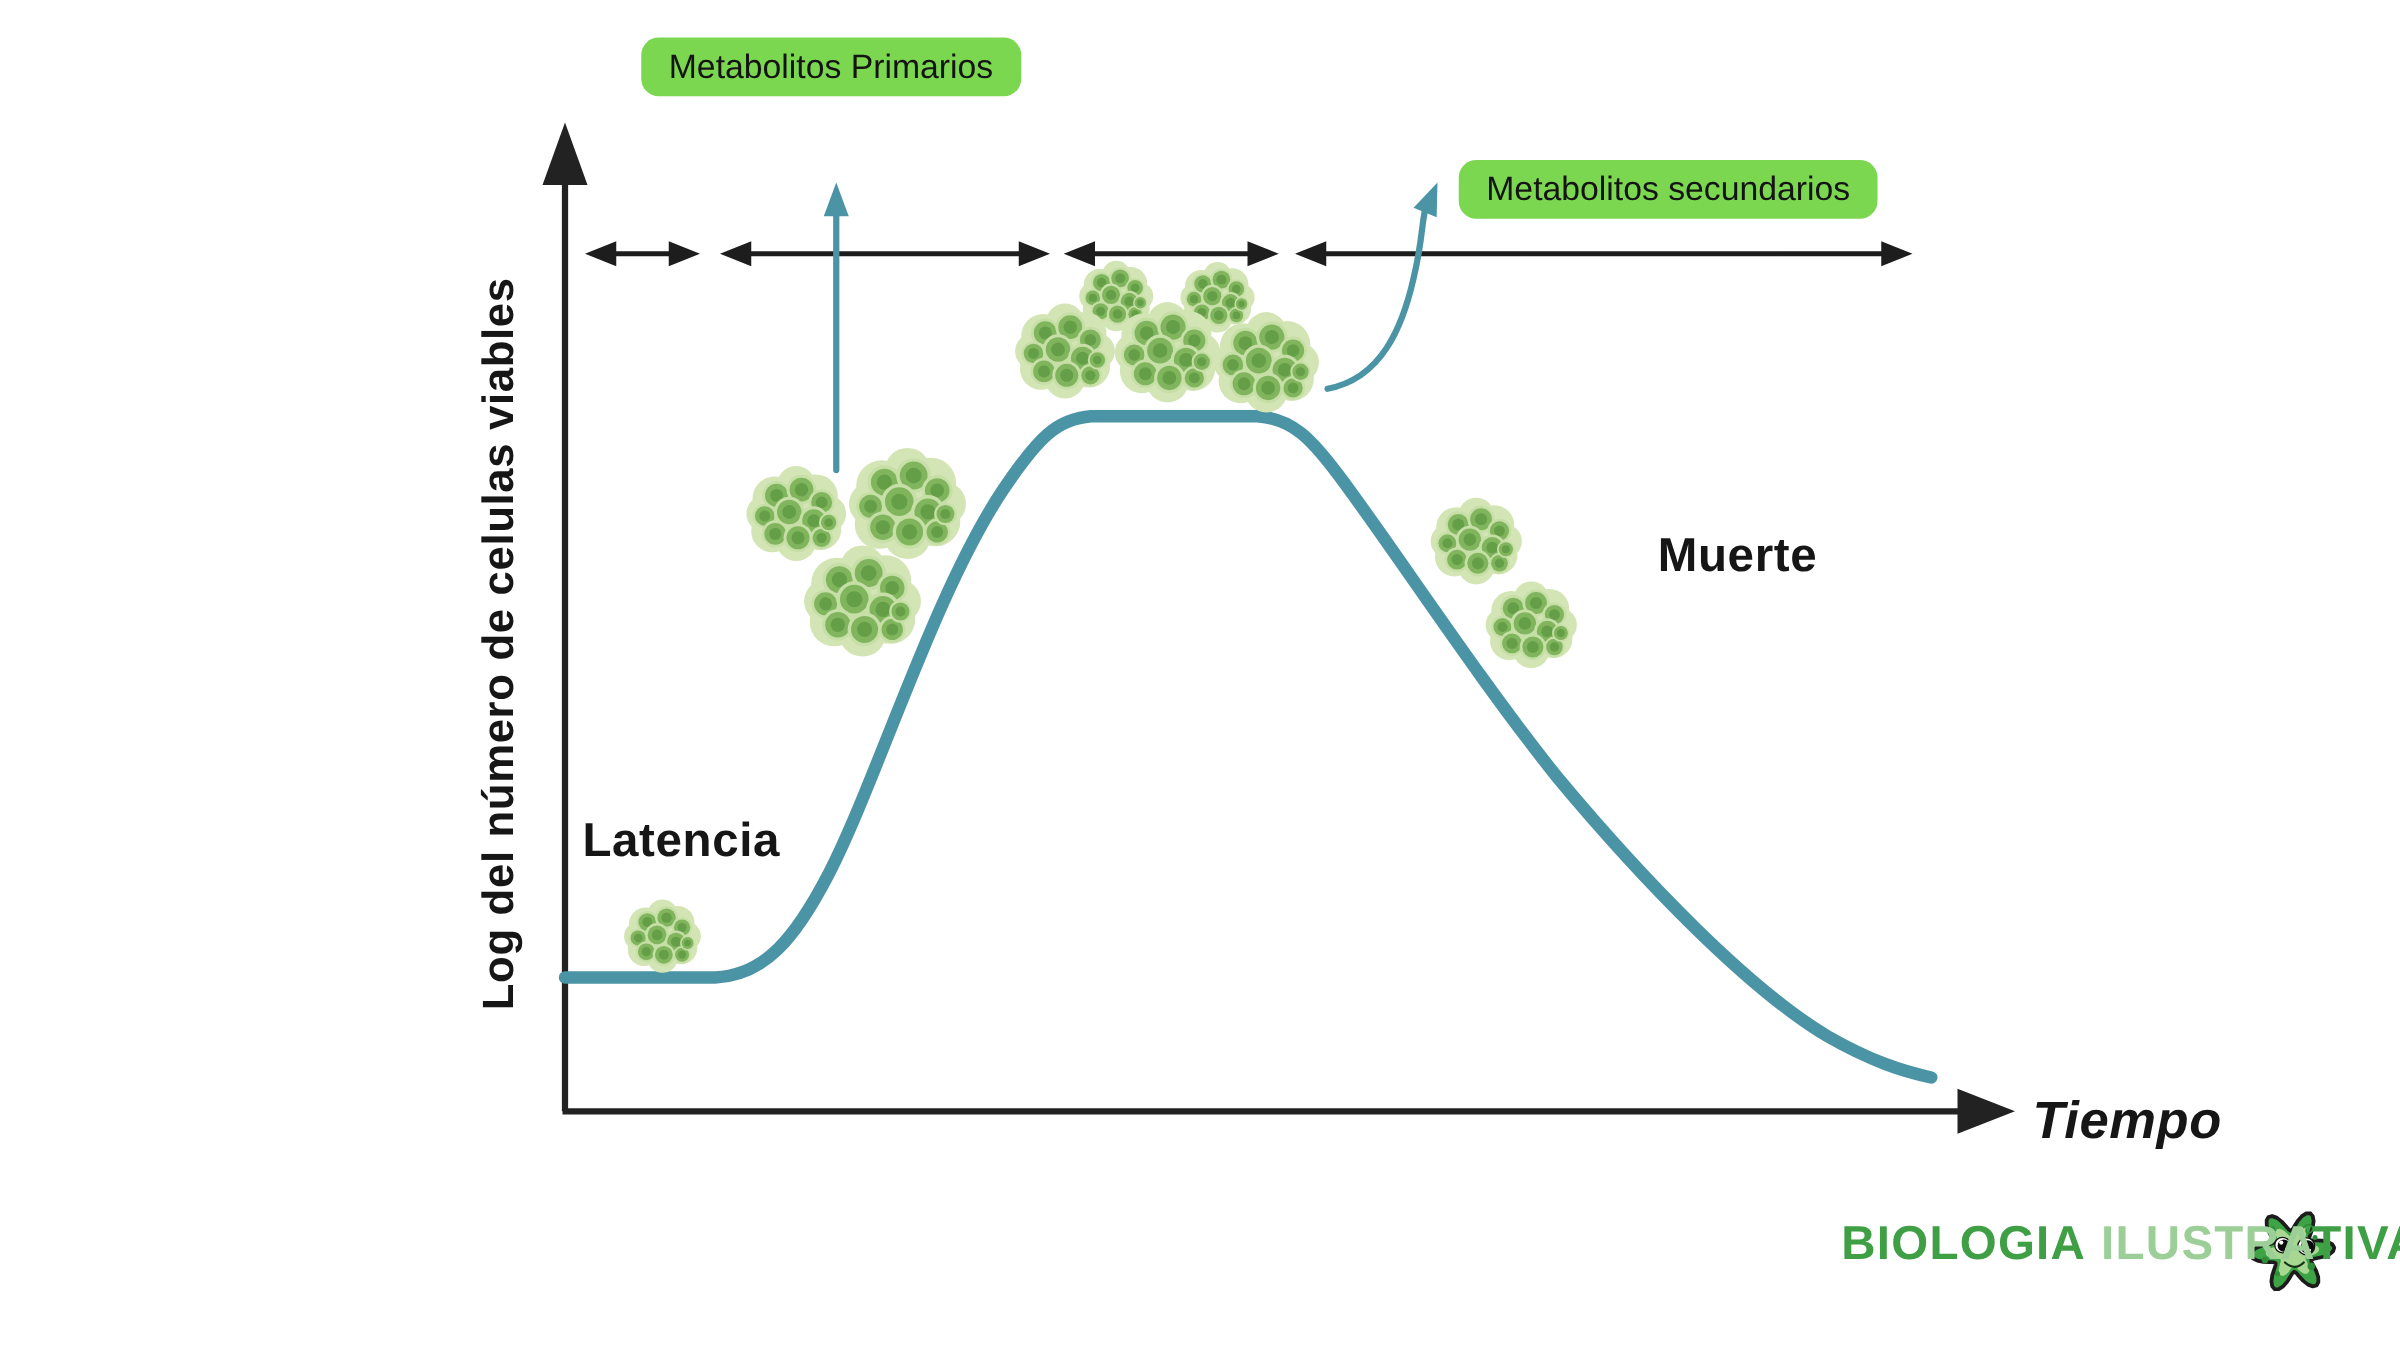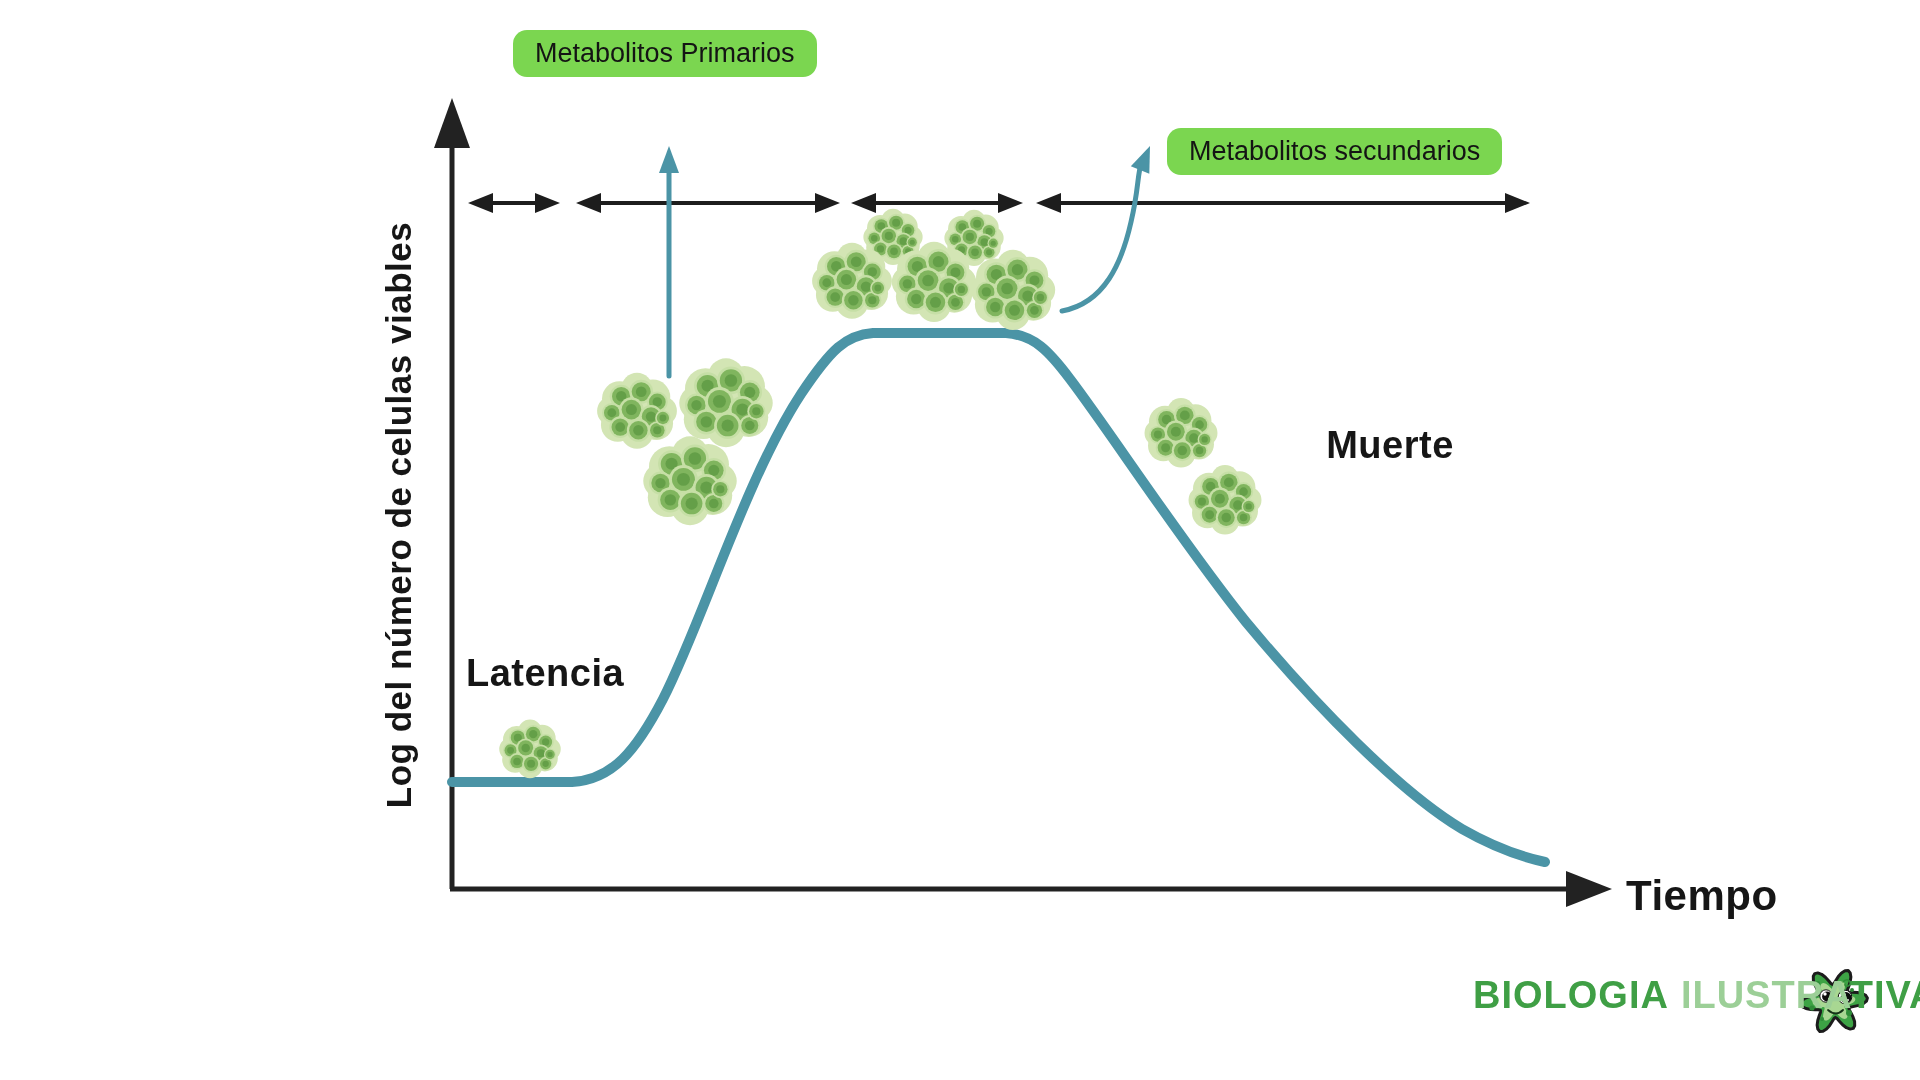--- a/index.html
+++ b/index.html
@@ -547,21 +547,21 @@
         <circle cx="1846" cy="997.5" r="5.4" fill="#0c0c0c"></circle>
         <circle cx="1825" cy="994" r="1.7" fill="#fff"></circle>
         <circle cx="1844" cy="995" r="1.9" fill="#fff"></circle>
         <circle cx="1829" cy="999" r="0.9" fill="#fff"></circle>
         <circle cx="1848" cy="1000" r="0.9" fill="#fff"></circle>
         <path d="M1828 1010 Q 1836 1017 1843 1010" fill="none" stroke="#143317" stroke-width="1.8" stroke-linecap="round"></path>
       </g>
   </svg>
 
   <div class="lbl y-label" style="left:399px;top:515px;">Log del número de celulas viables</div>
-  <div class="lbl lbl-tiempo" style="left:1626px;top:896px;">Tiempo</div>
+  <div class="lbl lbl-tiempo" style="left:1626px;top:896px;font-style:italic;">Tiempo</div>
 
   <div class="lbl" style="left:545px;top:643px;margin-top:30px;">Latencia</div>
   <div class="lbl" style="left:1361px;top:445px;margin-left:29px;">Muerte</div>
 
   <div class="badge" style="left:477px;top:30px;margin-left:36px;">Metabolitos Primarios</div>
   <div class="badge" style="left:1167px;top:128px;">Metabolitos secundarios</div>
 
   <div class="logo">
     <span class="logo-dark">BIOLOGIA</span>
     <span class="gap"></span>

